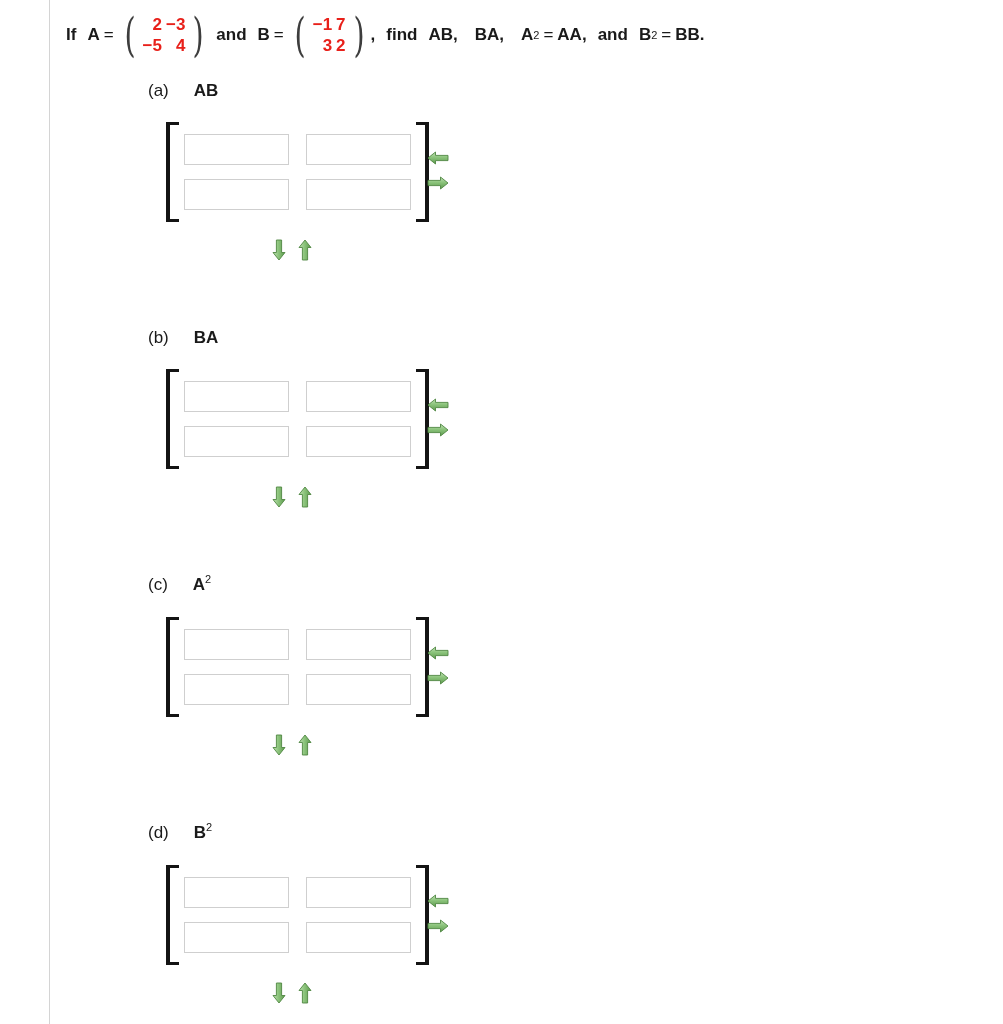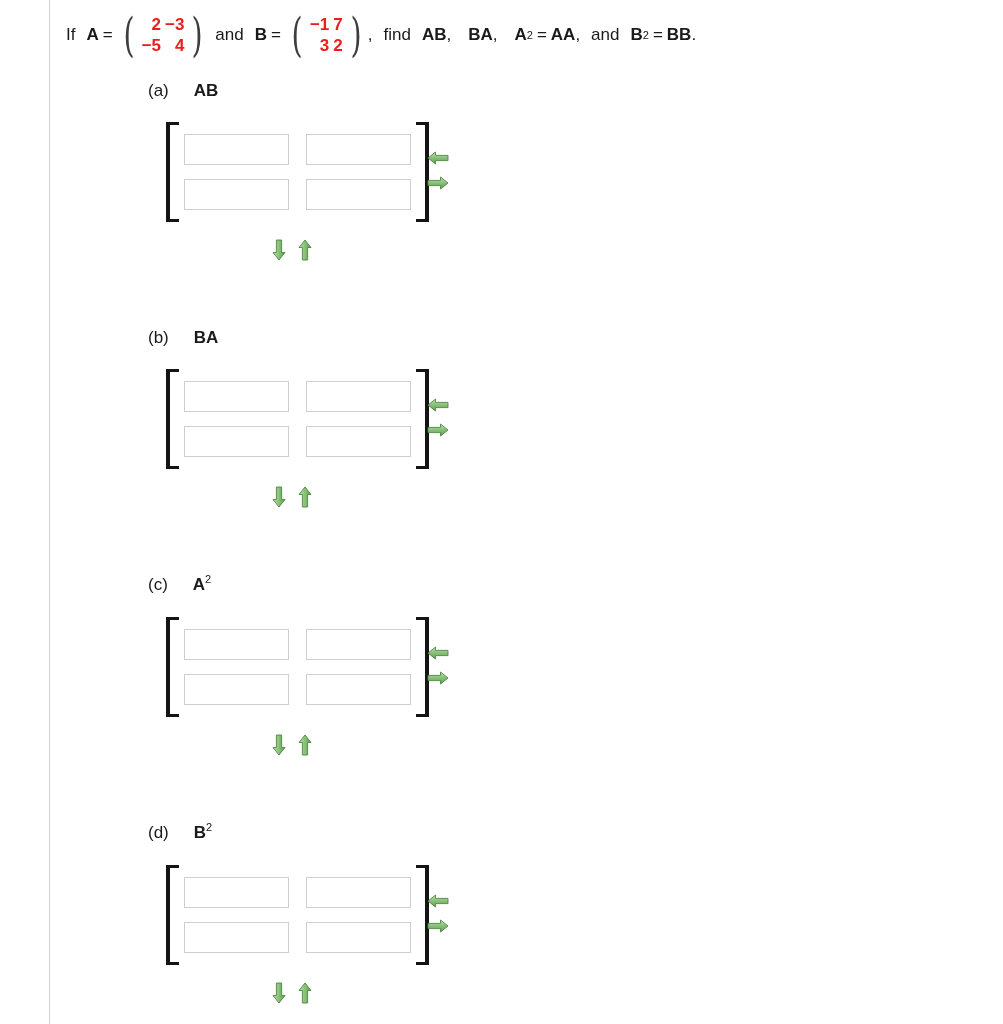--- a/index.html
+++ b/index.html
@@ -30,21 +30,21 @@
   .question {
     position: absolute;
     left: 66px;
     top: 14px;
     font-size: 17px;
     line-height: 20px;
     white-space: nowrap;
     display: flex;
     align-items: center;
   }
-  .q-word { font-weight: normal; }
+  .q-word { font-weight: bold; }
   .q-bold { font-weight: bold; }
   .q-sp { display: inline-block; width: 6px; }
   .q-sp-wide { display: inline-block; width: 11px; }
   .q-eq { font-weight: normal; padding: 0 4px; }
   .sup {
     font-size: 11px;
     vertical-align: super;
     line-height: 0;
     font-weight: normal;
   }

